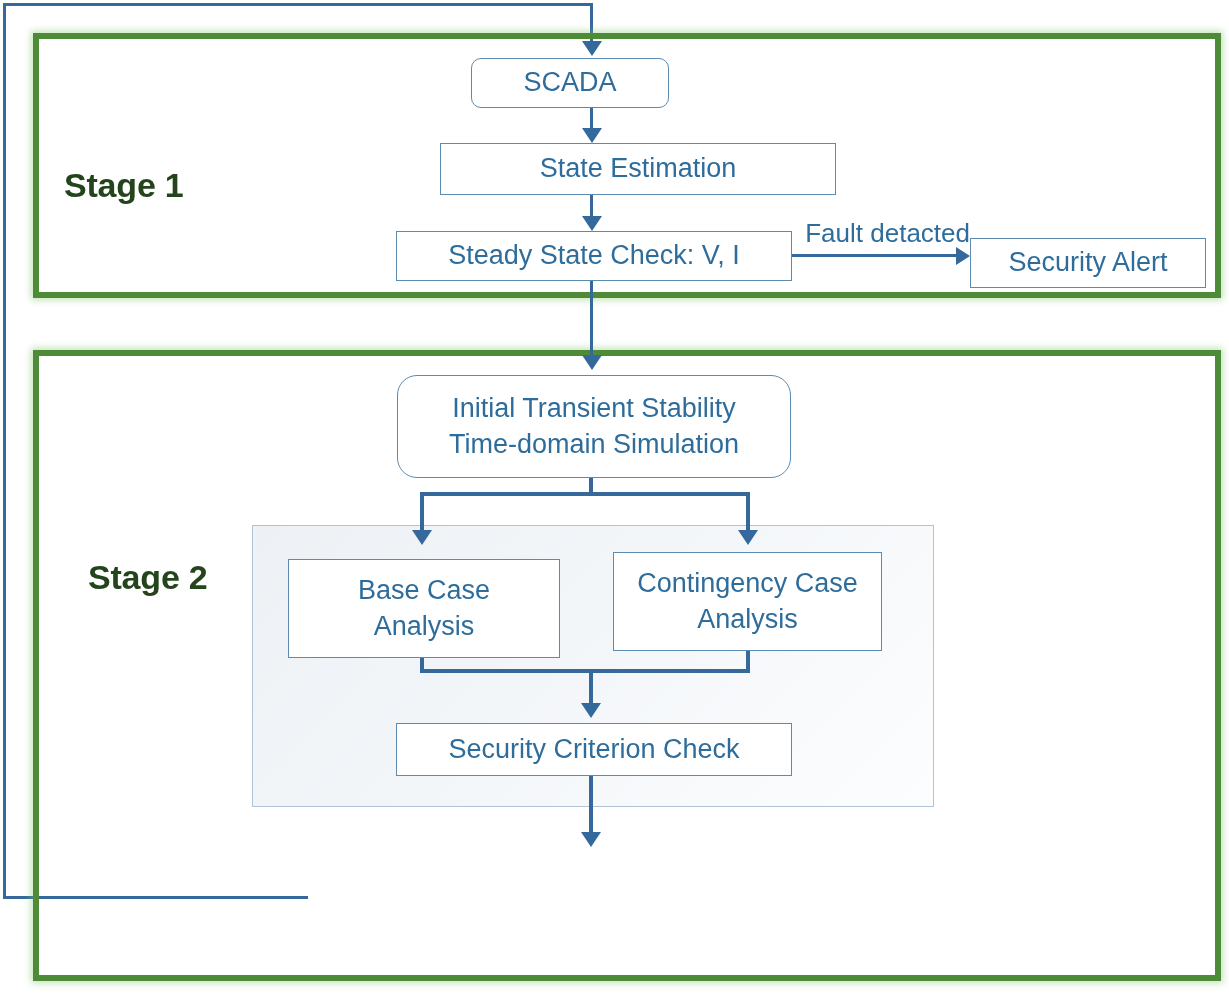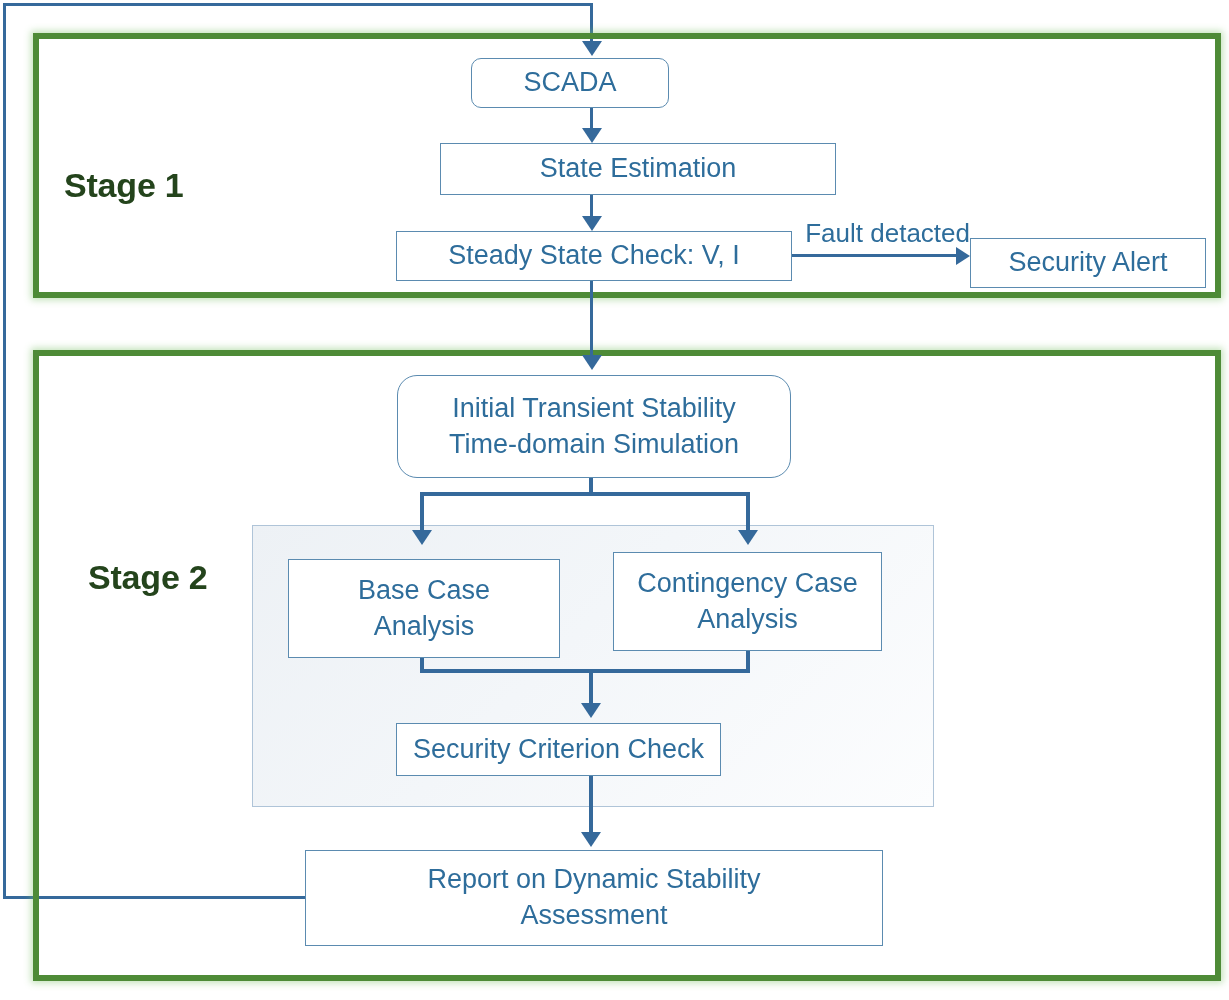--- a/index.html
+++ b/index.html
@@ -68,21 +68,21 @@
   }
   .box span { display: block; padding: 0 6px; }
 
   #box-scada     { left: 471px; top: 58px;  width: 198px; height: 50px; border-radius: 10px; }
   #box-state-est { left: 396px; top: 143px; width: 396px; height: 52px; margin-left: 44px; }
   #box-steady    { left: 396px; top: 231px; width: 396px; height: 50px; }
   #box-alert     { left: 970px; top: 238px; width: 236px; height: 50px; }
   #box-initial   { left: 397px; top: 375px; width: 394px; height: 103px; border-radius: 20px; }
   #box-base      { left: 288px; top: 552px; width: 272px; height: 99px; margin-top: 7px; }
   #box-cont      { left: 613px; top: 552px; width: 269px; height: 99px; }
-  #box-seccrit   { left: 396px; top: 723px; width: 325px; height: 53px; }
+  #box-seccrit   { left: 396px; top: 723px; width: 396px; height: 53px; }
   #box-report    { left: 305px; top: 850px; width: 578px; height: 96px; }
 
   
   .vline, .hline {
     position: absolute;
     background: #35699B;
   }
   .vline { width: 4px; }
   .hline { height: 4px; }
   .vline.thin { width: 3px; }
@@ -204,20 +204,14 @@
     <div>
       <span>Contingency Case</span>
       <span>Analysis</span>
     </div>
   </div>
 
   <div class="box" id="box-seccrit">
     <span>Security Criterion Check</span>
   </div>
 
-  <div class="box" id="box-report">
-    <div>
-      <span>Report on Dynamic Stability</span>
-      <span>Assessment</span>
-    </div>
-  </div>
 
 </div>
 
 </body></html>

